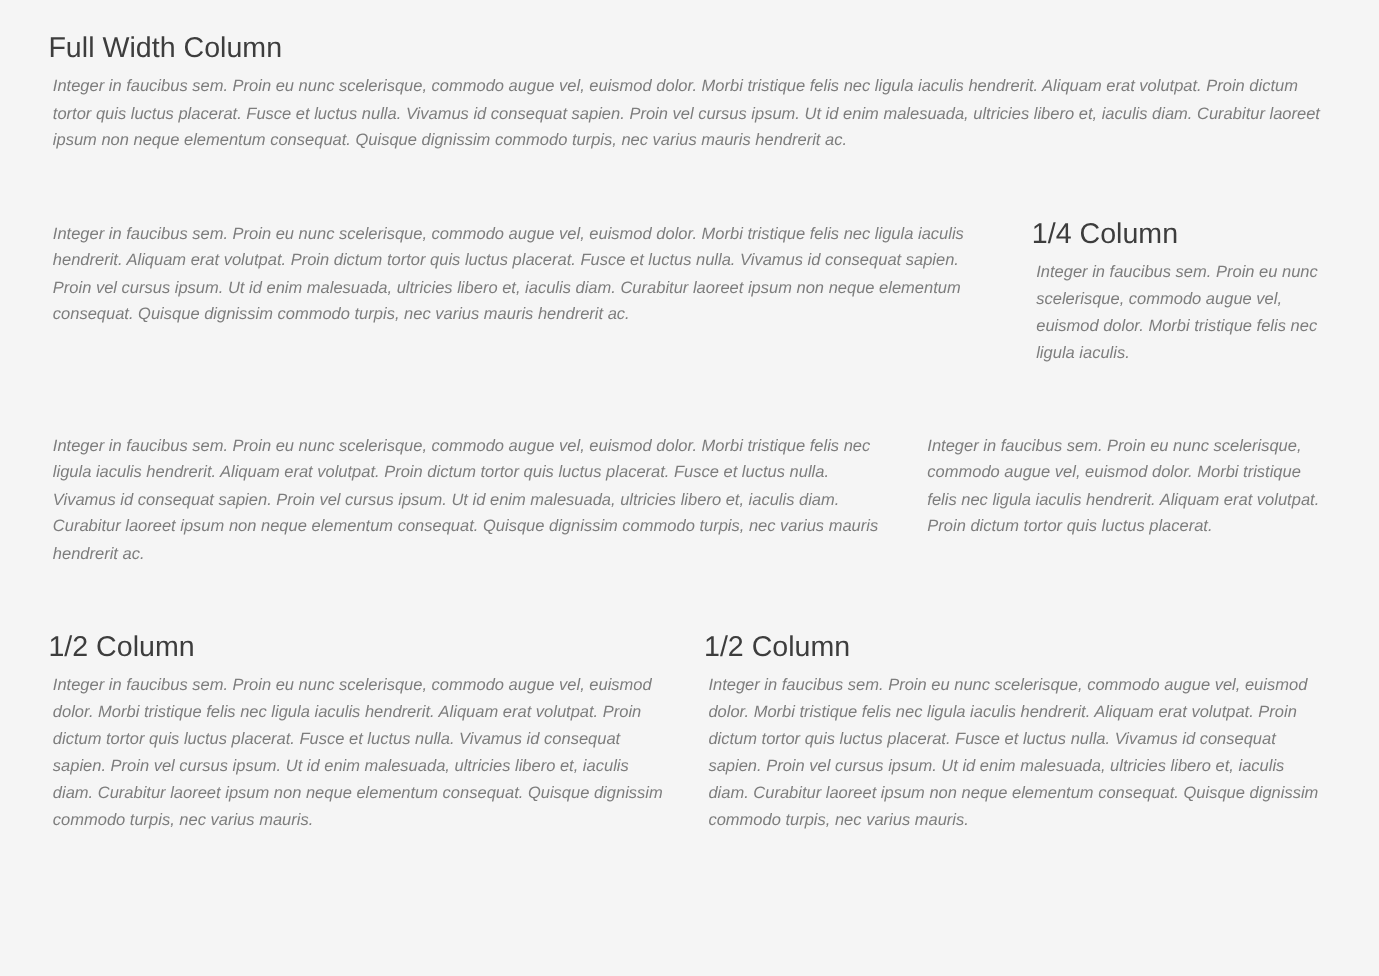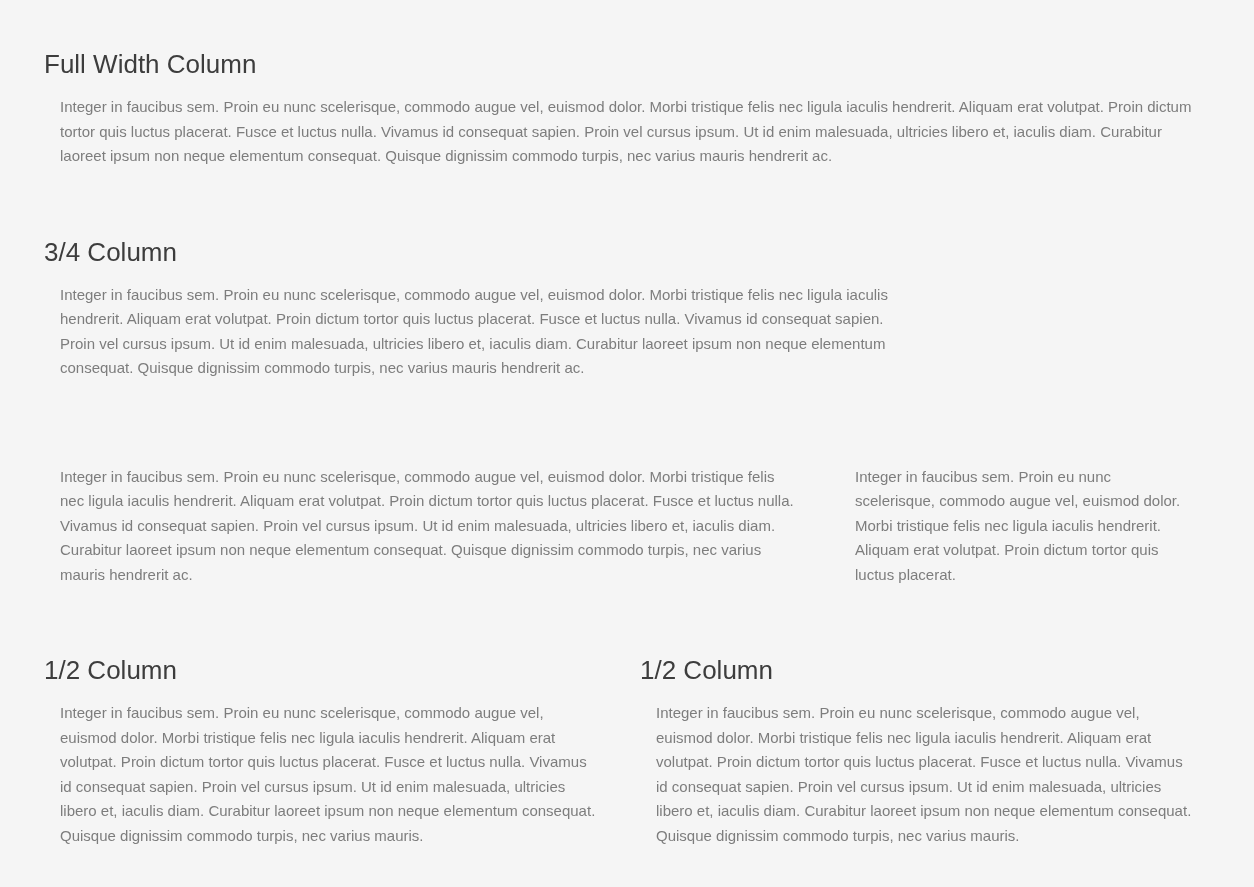--- a/index.html
+++ b/index.html
@@ -13,62 +13,66 @@
     width: 1254px;
     height: 887px;
     overflow: hidden;
     background: var(--background);
     font-family: "Liberation Sans", "DejaVu Sans", sans-serif;
     -webkit-font-smoothing: antialiased;
   }
   .container {
     width: 1166px;
     margin: 0 auto;
-    padding-top: 49px;
+    padding-top: 28px;
   }
   .row {
     display: grid;
     column-gap: 26px;
     margin-bottom: 52px;
   }
   .row-full { grid-template-columns: 1fr; }
   .row-34   { grid-template-columns: 868px 272px; }
   .row-23   { grid-template-columns: 769px 371px; }
   .row-12   { grid-template-columns: 570px 570px; }
   .col { min-width: 0; }
   h2.col-title {
     margin: 0 0 9px 0;
     font-size: 26px;
     line-height: 30px;
     font-weight: 400;
     color: var(--heading-color);
   }
   p.col-body {
-    margin: 16px;
+    margin: 4px;
     font-size: 15px;
     line-height: 24.5px;
     color: var(--body-color);
+    font-style: italic;
   }
 </style>
 </head>
 <body>
 
 <div class="container">
 
   <section class="row row-full">
     <div class="col">
       <h2 class="col-title">Full Width Column</h2>
       <p class="col-body">Integer in faucibus sem. Proin eu nunc scelerisque, commodo augue vel, euismod dolor. Morbi tristique felis nec ligula iaculis hendrerit. Aliquam erat volutpat. Proin dictum tortor quis luctus placerat. Fusce et luctus nulla. Vivamus id consequat sapien. Proin vel cursus ipsum. Ut id enim malesuada, ultricies libero et, iaculis diam. Curabitur laoreet ipsum non neque elementum consequat. Quisque dignissim commodo turpis, nec varius mauris hendrerit ac.</p>
     </div>
   </section>
 
   <section class="row row-34">
     <div class="col">
-      <h2 class="col-title">3/4 Column</h2>
       <p class="col-body">Integer in faucibus sem. Proin eu nunc scelerisque, commodo augue vel, euismod dolor. Morbi tristique felis nec ligula iaculis hendrerit. Aliquam erat volutpat. Proin dictum tortor quis luctus placerat. Fusce et luctus nulla. Vivamus id consequat sapien. Proin vel cursus ipsum. Ut id enim malesuada, ultricies libero et, iaculis diam. Curabitur laoreet ipsum non neque elementum consequat. Quisque dignissim commodo turpis, nec varius mauris hendrerit ac.</p>
+    </div>
+    <div class="col">
+      <h2 class="col-title">1/4 Column</h2>
+      <p class="col-body">Integer in faucibus sem. Proin eu nunc scelerisque, commodo augue vel, euismod dolor. Morbi tristique felis nec ligula iaculis.</p>
     </div>
   </section>
 
   <section class="row row-23">
     <div class="col">
       <p class="col-body">Integer in faucibus sem. Proin eu nunc scelerisque, commodo augue vel, euismod dolor. Morbi tristique felis nec ligula iaculis hendrerit. Aliquam erat volutpat. Proin dictum tortor quis luctus placerat. Fusce et luctus nulla. Vivamus id consequat sapien. Proin vel cursus ipsum. Ut id enim malesuada, ultricies libero et, iaculis diam. Curabitur laoreet ipsum non neque elementum consequat. Quisque dignissim commodo turpis, nec varius mauris hendrerit ac.</p>
     </div>
     <div class="col">
       <p class="col-body">Integer in faucibus sem. Proin eu nunc scelerisque, commodo augue vel, euismod dolor. Morbi tristique felis nec ligula iaculis hendrerit. Aliquam erat volutpat. Proin dictum tortor quis luctus placerat.</p>
     </div>

